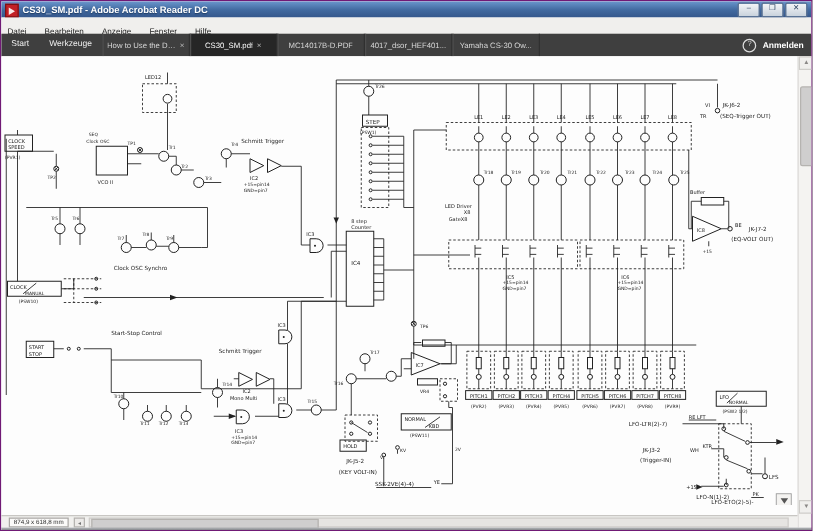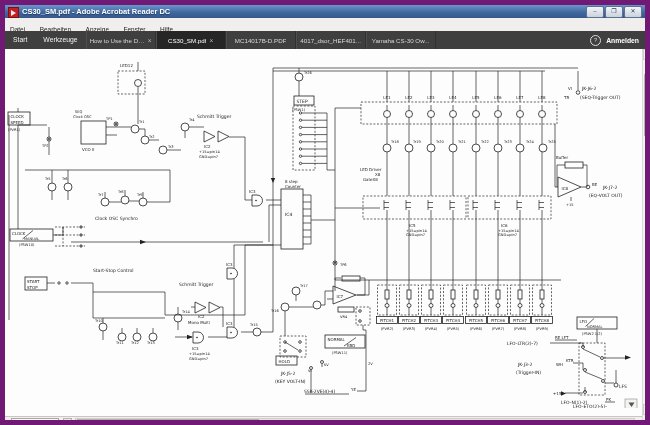--- a/index.html
+++ b/index.html
@@ -1,16 +1,16 @@
 <!DOCTYPE html>
 <html><head>
 <meta charset="utf-8">
 <style>
   html,body{margin:0;padding:0;background:#888;font-family:"Liberation Sans","DejaVu Sans",sans-serif;}
-  .window{position:relative;width:650px;height:425px;background:#fff;overflow:hidden;box-sizing:border-box;border:5px solid #701a75;}
+  .window{position:relative;width:650px;height:425px;background:#fff;overflow:hidden;box-sizing:border-box;border:1px solid #701a75;}
   .titlebar{position:absolute;top:0;left:0;right:0;height:13px;background:linear-gradient(180deg,#6a96cd 0%,#41699f 55%,#35578c 100%);color:#fff;}
   .app-icon{position:absolute;left:3px;top:2px;width:9px;height:9px;background:#c22026;border:1px solid #7e1014;}
   .app-icon:after{content:"";position:absolute;left:2px;top:2px;border-left:5px solid #fff;border-top:3px solid transparent;border-bottom:3px solid transparent;opacity:.9;}
   .title{position:absolute;left:17px;top:0;font-size:7.5px;line-height:13px;font-weight:bold;text-shadow:0 1px 1px #1d3a60;}
   .winbtns{position:absolute;right:3px;top:1px;display:flex;gap:1px;}
   .wbtn{width:16px;height:10px;background:linear-gradient(#f3f5f7,#c9d2dc);border:1px solid #5a7191;border-radius:2px;font-size:6px;line-height:9px;text-align:center;color:#243c5c;}
   .menubar{position:absolute;top:13px;left:0;right:0;height:13px;background:#f0efed;border-bottom:1px solid #d8d6d3;}
   .menu-item{display:inline-block;padding:0 5px;font-size:6.5px;line-height:13px;color:#1a1a1a;}
   .tabbar{position:absolute;top:26px;left:0;right:0;height:18px;background:#3f3f3f;display:flex;align-items:stretch;}
   .navtab{font-size:6.8px;line-height:18px;color:#f0f0f0;padding:0 8px;}

